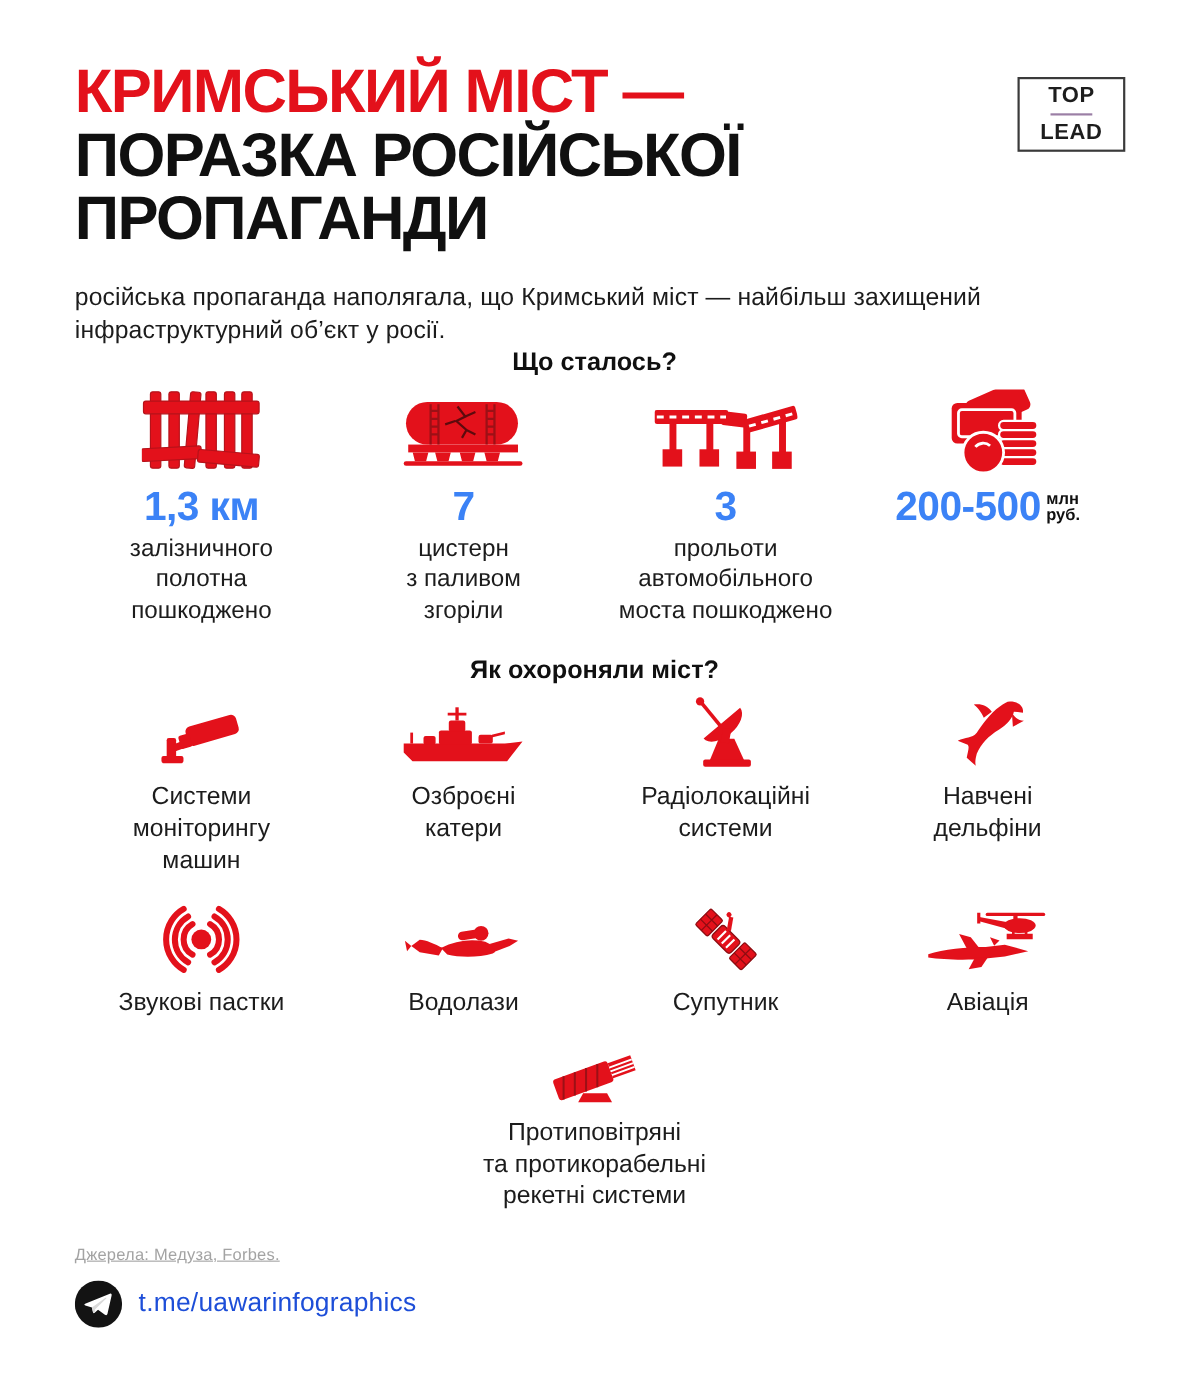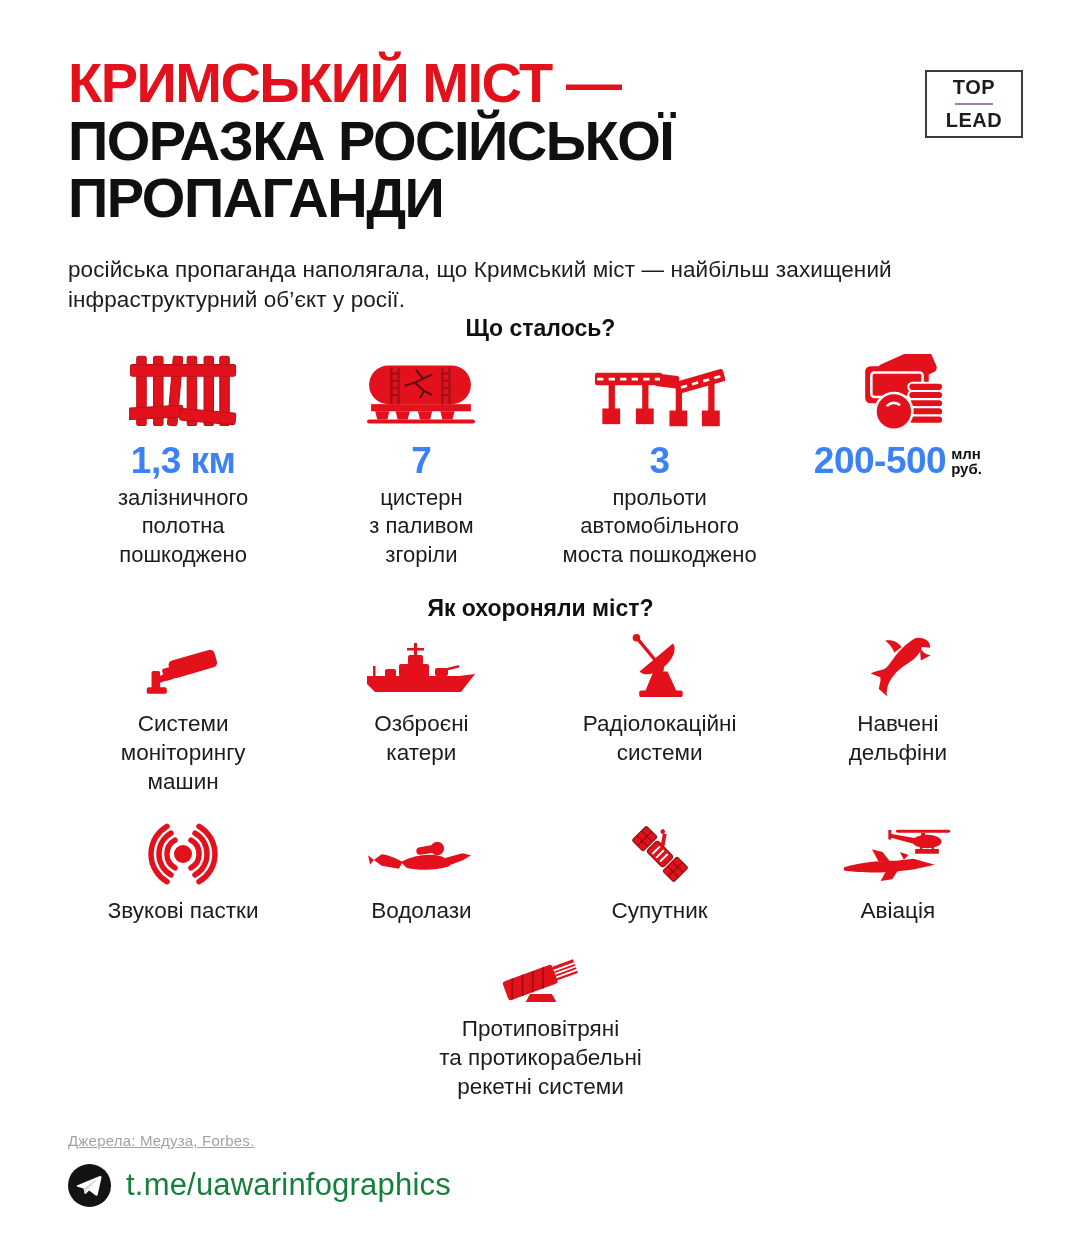--- a/index.html
+++ b/index.html
@@ -40,21 +40,21 @@
   
   .guards { display:grid; grid-template-columns:repeat(4,1fr); margin:14px 64px 0; row-gap:26px; }
   .guard { display:flex; flex-direction:column; align-items:center; text-align:center; }
   .guard .icon-box { height:62px; display:flex; align-items:flex-end; justify-content:center; margin-bottom:11px; }
   .guard .label { font-size:22.5px; line-height:1.3; color:#1c1c1c; white-space:pre-line; }
   .guard-last { margin-top:16px; }
   
   .sources { margin:30px 68px 0; font-size:15px; color:#a3a3a3; letter-spacing:0.2px;text-decoration:underline; }
   .footer { margin:15px 68px 0; display:flex; align-items:center; gap:15px; }
   .tg-circle { width:43px; height:43px; display:block; }
-  .footer .link { font-size:31px; color:#15803d; letter-spacing:0.2px; }
+  .footer .link { font-size:24px; color:#1d4ed8; letter-spacing:0.2px; }
   svg { display:block; }
 </style>
 </head>
 <body>
 
 <div class="page">
 
   <div class="header">
     <div class="title">
       <div class="l1">КРИМСЬКИЙ МІСТ —</div>

